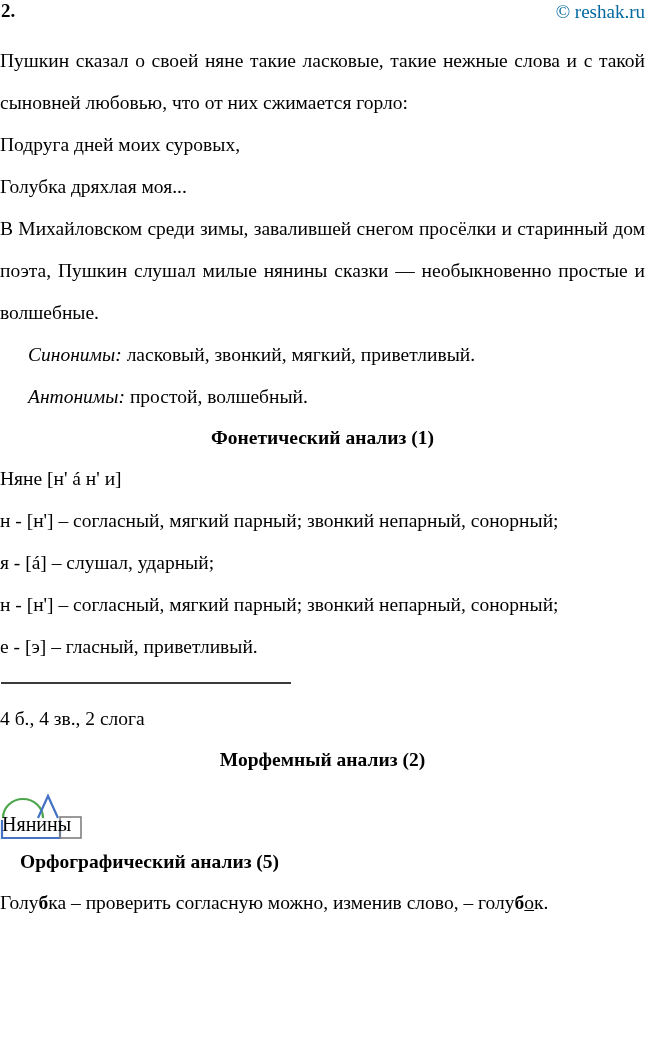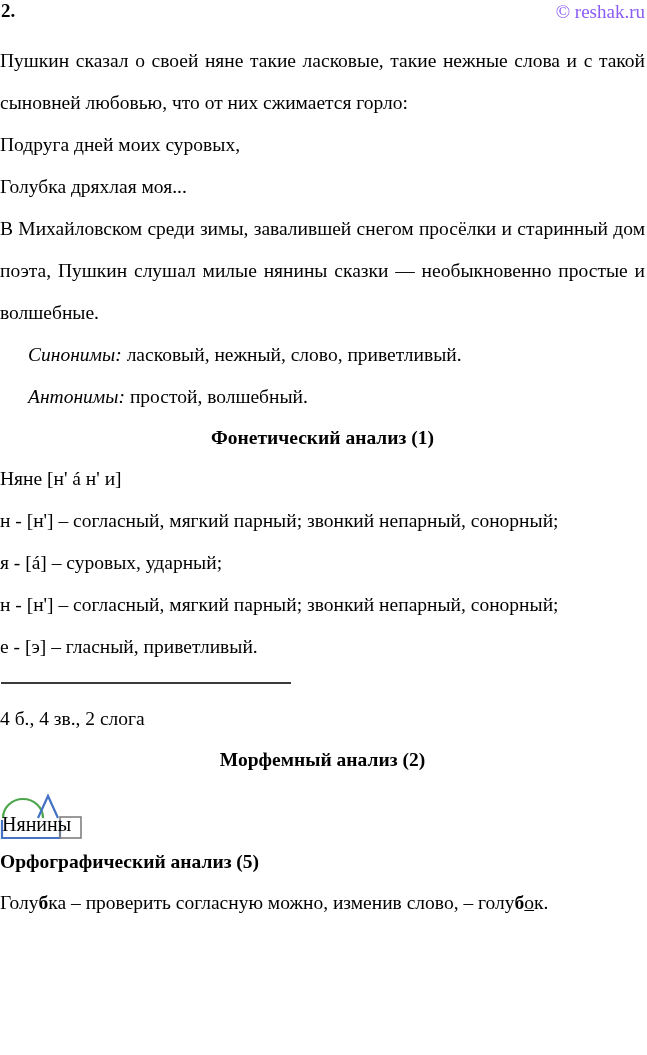--- a/index.html
+++ b/index.html
@@ -35,21 +35,21 @@
     font-size: 19px;
     font-weight: bold;
     line-height: 22px;
   }
   .watermark {
     position: absolute;
     right: 2px;
     top: 1px;
     font-size: 19px;
     line-height: 22px;
-    color: #8b5cf6;
+    color: #0369a1;
     white-space: nowrap;
   }
   .content {
     position: absolute;
     left: 0px;
     top: 40px;
     width: 645px;
   }
   p.para {
     margin: 0 0 0 0;
@@ -63,20 +63,21 @@
   }
   h3.heading {
     margin: 0;
     font-size: 19.5px;
     font-weight: bold;
     line-height: 40px;
     text-align: center;
   }
   h3.heading-left {
     text-align: left;
+    padding-left: 20px;
   }
   .italic { font-style: italic; margin-left: 28px; }
   .bold { font-weight: bold; }
   .underline { text-decoration: underline; }
   hr.rule {
     border: none;
     border-top: 2px solid #3a3a3a;
     width: 290px;
     margin: 14px 0 14px 1px;
     height: 0;
@@ -116,30 +117,30 @@
 
     <p class="para justify">Пушкин сказал о своей няне такие ласковые, такие нежные слова и с такой сыновней любовью, что от них сжимается горло:</p>
 
     <p class="para">Подруга дней моих суровых,</p>
 
     <p class="para">Голубка дряхлая моя...</p>
 
     <p class="para justify">В Михайловском среди зимы, завалившей снегом просёлки и старинный дом поэта, Пушкин слушал милые нянины сказки — необыкновенно простые и волшебные.</p>
 
 
-    <p class="para"><span class="italic">Синонимы:</span><span> ласковый, нежный, слово, приветливый.</span></p>
+    <p class="para"><span class="italic">Синонимы:</span><span> ласковый, звонкий, мягкий, приветливый.</span></p>
 
     <p class="para"><span class="italic">Антонимы:</span><span> простой, волшебный.</span></p>
 
     <h3 class="heading">Фонетический анализ (1)</h3>
 
     <p class="para">Няне [н' á н' и]</p>
 
     <p class="para">н - [н'] – согласный, мягкий парный; звонкий непарный, сонорный;</p>
-    <p class="para">я - [á] – суровых, ударный;</p>
+    <p class="para">я - [á] – слушал, ударный;</p>
     <p class="para">н - [н'] – согласный, мягкий парный; звонкий непарный, сонорный;</p>
     <p class="para">е - [э] – гласный, приветливый.</p>
 
     <hr class="rule">
 
     <p class="para">4 б., 4 зв., 2 слога</p>
 
     <h3 class="heading">Морфемный анализ (2)</h3>
 
     <div class="morph-wrap">

